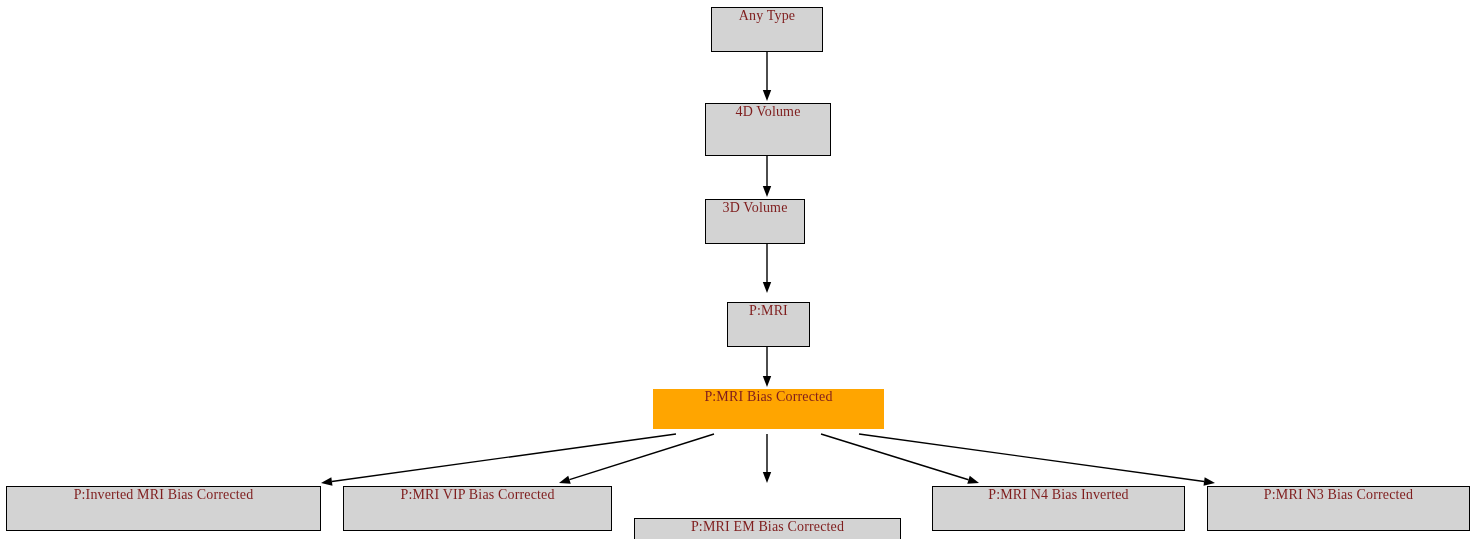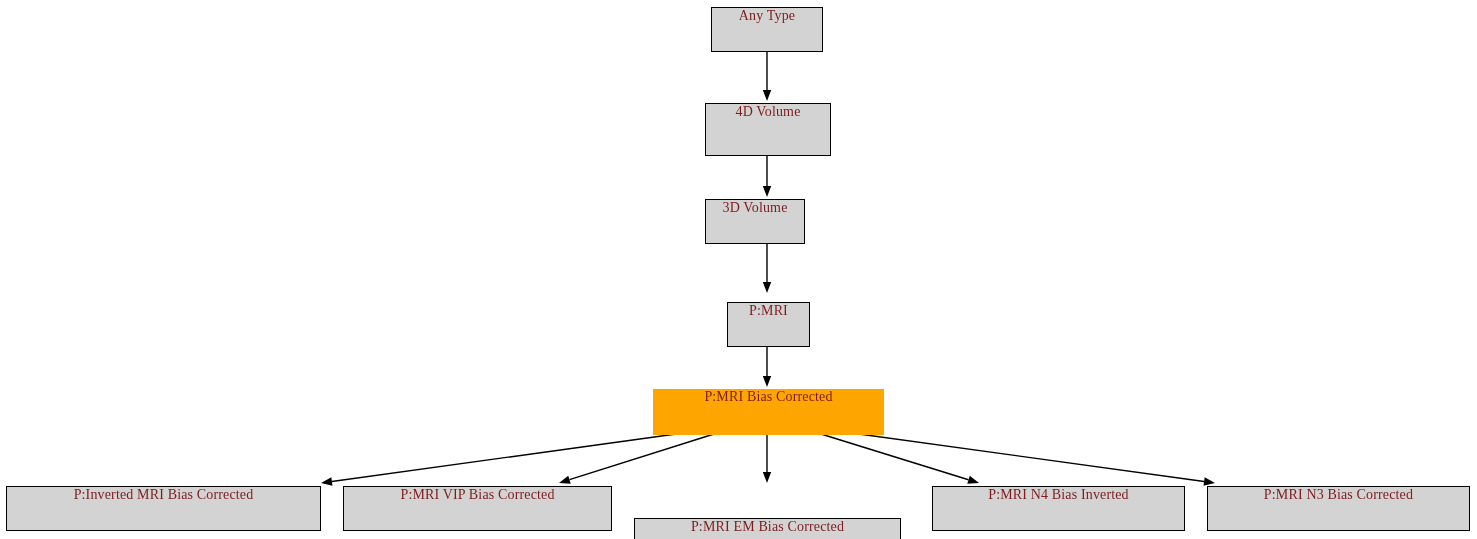--- a/index.html
+++ b/index.html
@@ -93,21 +93,21 @@
       </div>
       <div class="node" style="left: 705px; top: 103px; width: 126px; height: 53px;">
         <span class="node-label">4D Volume</span>
       </div>
       <div class="node" style="left: 705px; top: 199px; width: 100px; height: 45px;">
         <span class="node-label">3D Volume</span>
       </div>
       <div class="node" style="left: 727px; top: 302px; width: 83px; height: 45px;">
         <span class="node-label">P:MRI</span>
       </div>
-      <div class="node highlight" style="left: 653px; top: 389px; width: 231px; height: 46px;">
+      <div class="node highlight" style="left: 653px; top: 389px; width: 231px; height: 40px;">
         <span class="node-label">P:MRI Bias Corrected</span>
       </div>
       <div class="node" style="left: 6px; top: 486px; width: 315px; height: 45px;">
         <span class="node-label">P:Inverted MRI Bias Corrected</span>
       </div>
       <div class="node" style="left: 343px; top: 486px; width: 269px; height: 45px;">
         <span class="node-label">P:MRI VIP Bias Corrected</span>
       </div>
       <div class="node" style="left: 634px; top: 486px; width: 267px; height: 45px; margin-top: 32px;">
         <span class="node-label">P:MRI EM Bias Corrected</span>

